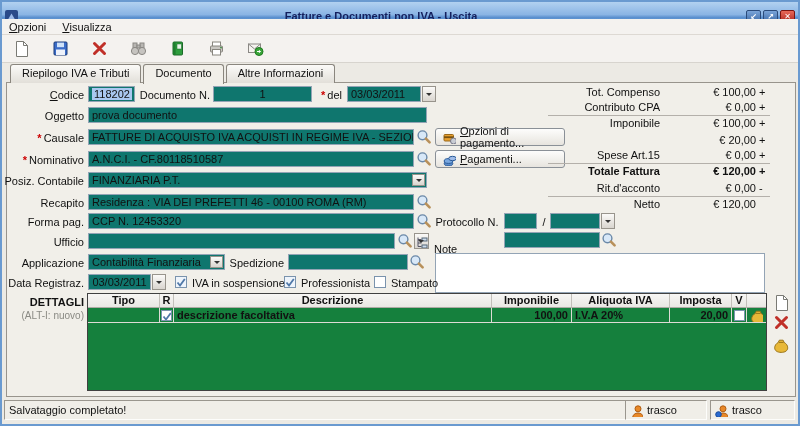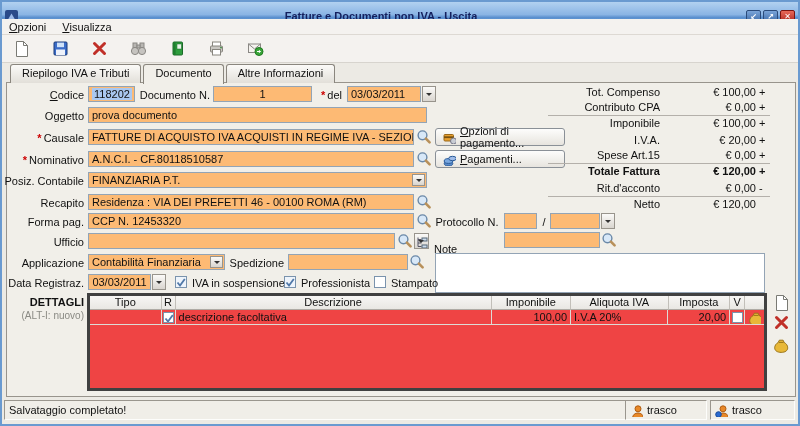--- a/index.html
+++ b/index.html
@@ -39,21 +39,21 @@
   .tabs{left:8px;top:62px;height:19px;display:flex;gap:2px;z-index:3;}
   .tab{padding:2px 11px 0 11px;border:1px solid #8a867e;border-bottom:none;
     border-radius:3px 3px 0 0;background:linear-gradient(#fbfaf8,#e2dfd9);height:19px;cursor:pointer;}
   .tab.checked{background:#f1efe9;height:20px;position:relative;z-index:4;font-weight:normal;}
   .panelborder{left:4px;top:80px;width:790px;height:315px;border:1px solid #98948c;background:#f1efe9;z-index:1;}
 
   
   .lbl{position:absolute;text-align:right;line-height:13px;white-space:nowrap;z-index:5;}
   .lbl .req{color:var(--required);font-weight:bold;margin-right:2px;}
   .mn::first-letter{text-decoration:underline;}
-  .fld{position:absolute;height:16px;background:#fdba74;border:1px solid #93a4b5;padding:1px 3px;
+  .fld{position:absolute;height:16px;background:#0f766e;border:1px solid #93a4b5;padding:1px 3px;
     line-height:12px;white-space:nowrap;overflow:hidden;z-index:5;cursor:text;}
   .fld.center{text-align:center;}
   .sel{background:var(--selection);padding:0 2px;}
   .ddbtn{position:absolute;width:14px;height:16px;border:1px solid #98948c;
     background:linear-gradient(#fbfaf8,#d9d5cf);z-index:6;cursor:pointer;}
   .ddbtn::after{content:"";position:absolute;left:3px;top:6px;border:3.5px solid transparent;border-top-color:#333;}
   .combo .cb{position:absolute;right:1px;top:1px;width:13px;height:12px;border:1px solid #98948c;
     background:linear-gradient(#fbfaf8,#d9d5cf);}
   .combo .cb::after{content:"";position:absolute;left:2.5px;top:4px;border:3px solid transparent;border-top-color:#333;}
   .magbtn{position:absolute;width:16px;height:16px;z-index:6;cursor:pointer;}
@@ -73,22 +73,22 @@
   
   .trow{position:absolute;height:13px;line-height:13px;z-index:5;}
   .trow .tl{position:absolute;left:540px;width:118px;text-align:right;}
   .trow .tv{position:absolute;left:662px;width:92px;text-align:right;}
   .trow .ts{position:absolute;left:757px;width:10px;}
   .trow{left:0;top:0;width:100%;}
   .trow.checked{font-weight:bold;}
   .tsep{position:absolute;left:546px;width:222px;height:1px;background:#b4b0aa;z-index:5;}
 
   
-  .dtable{position:absolute;left:85px;top:291px;width:680px;height:98px;border:3px solid #404040;
-    background:#ef4444;z-index:5;overflow:hidden;}
+  .dtable{position:absolute;left:85px;top:291px;width:680px;height:98px;border:1px solid #404040;
+    background:#15803d;z-index:5;overflow:hidden;font-weight:bold;}
   .drow{display:flex;}
   .hcell{background:linear-gradient(#f7f6f4,#e9e7e3);border-right:1px solid #c2bfb9;
     border-bottom:1px solid #aeaaa4;height:14px;line-height:13px;text-align:center;overflow:hidden;}
   .bcell{border-right:1px solid #dedbd5;border-bottom:1px solid #dedbd5;height:15px;line-height:14px;
     padding:0 3px;overflow:hidden;white-space:nowrap;display:flex;align-items:center;}
   .bcell.num{justify-content:flex-end;}
   .c0{width:72px;}.c1{width:14px;}.c2{width:318px;}.c3{width:80px;}.c4{width:98px;}
   .c5{width:62px;}.c6{width:15px;}.c7{width:19px;border-right:none;}
   .cellcb{width:11px;height:11px;border:1px solid #7a93ad;background:#fff;display:inline-flex;
     align-items:center;justify-content:center;margin:0 auto;}
@@ -349,21 +349,20 @@
       <span class="tv">€ 0,00</span>
       <span class="ts">+</span>
     </div>
   <div class="tsep" style="top:113px"></div>
   <div class="trow" style="top:115px">
       <span class="tl">Imponibile</span>
       <span class="tv">€ 100,00</span>
       <span class="ts">+</span>
     </div>
   <div class="trow" style="top:132px">
-      <span class="tl">I.V.A.</span>
       <span class="tv">€ 20,00</span>
       <span class="ts">+</span>
     </div>
   <div class="trow" style="top:147px">
       <span class="tl">Spese Art.15</span>
       <span class="tv">€ 0,00</span>
       <span class="ts">+</span>
     </div>
   <div class="tsep" style="top:161px"></div>
   <div class="trow checked" style="top:163px">

